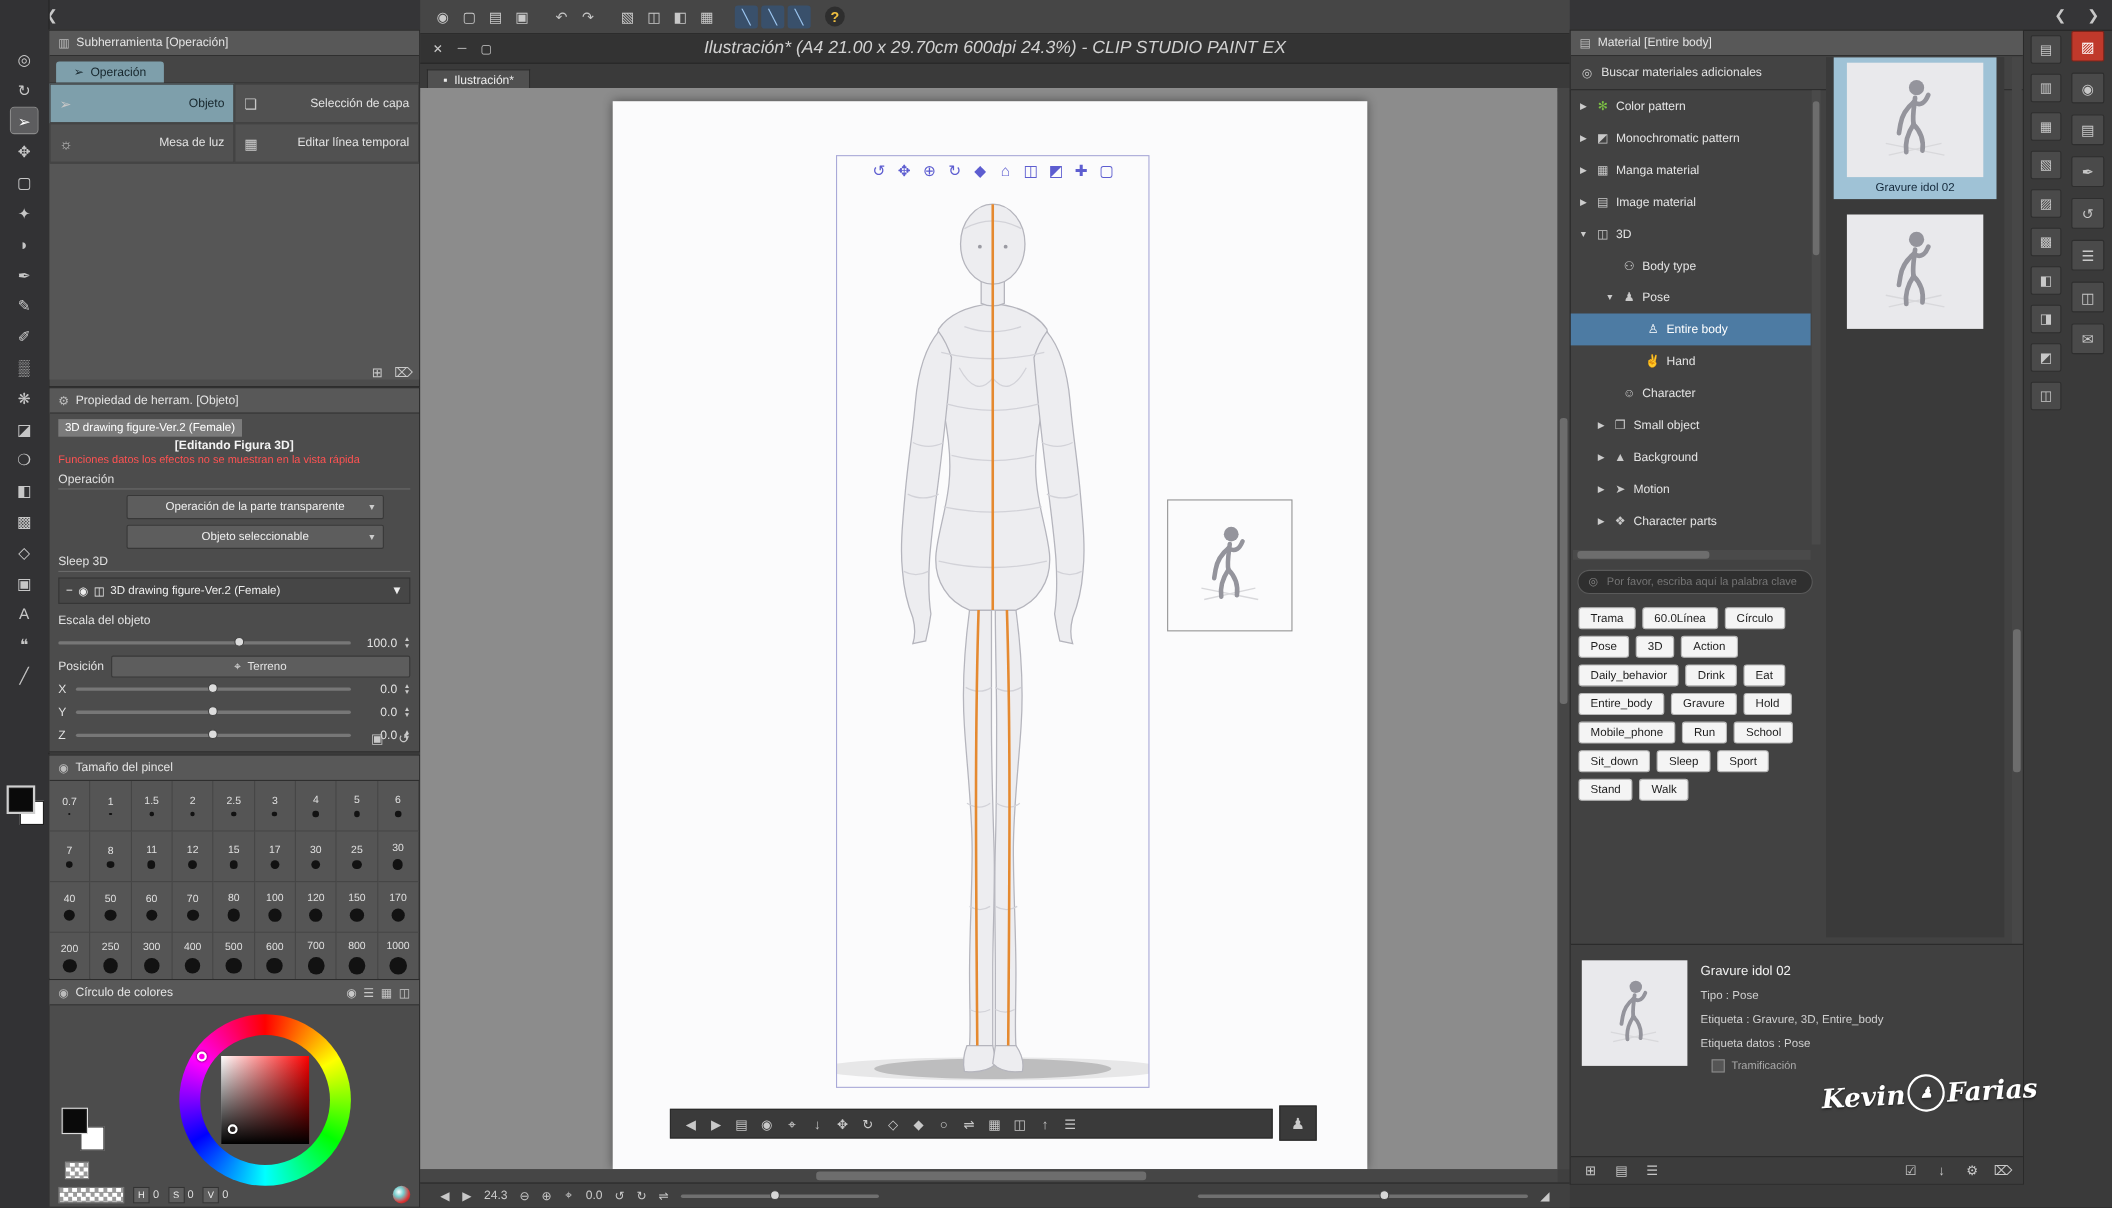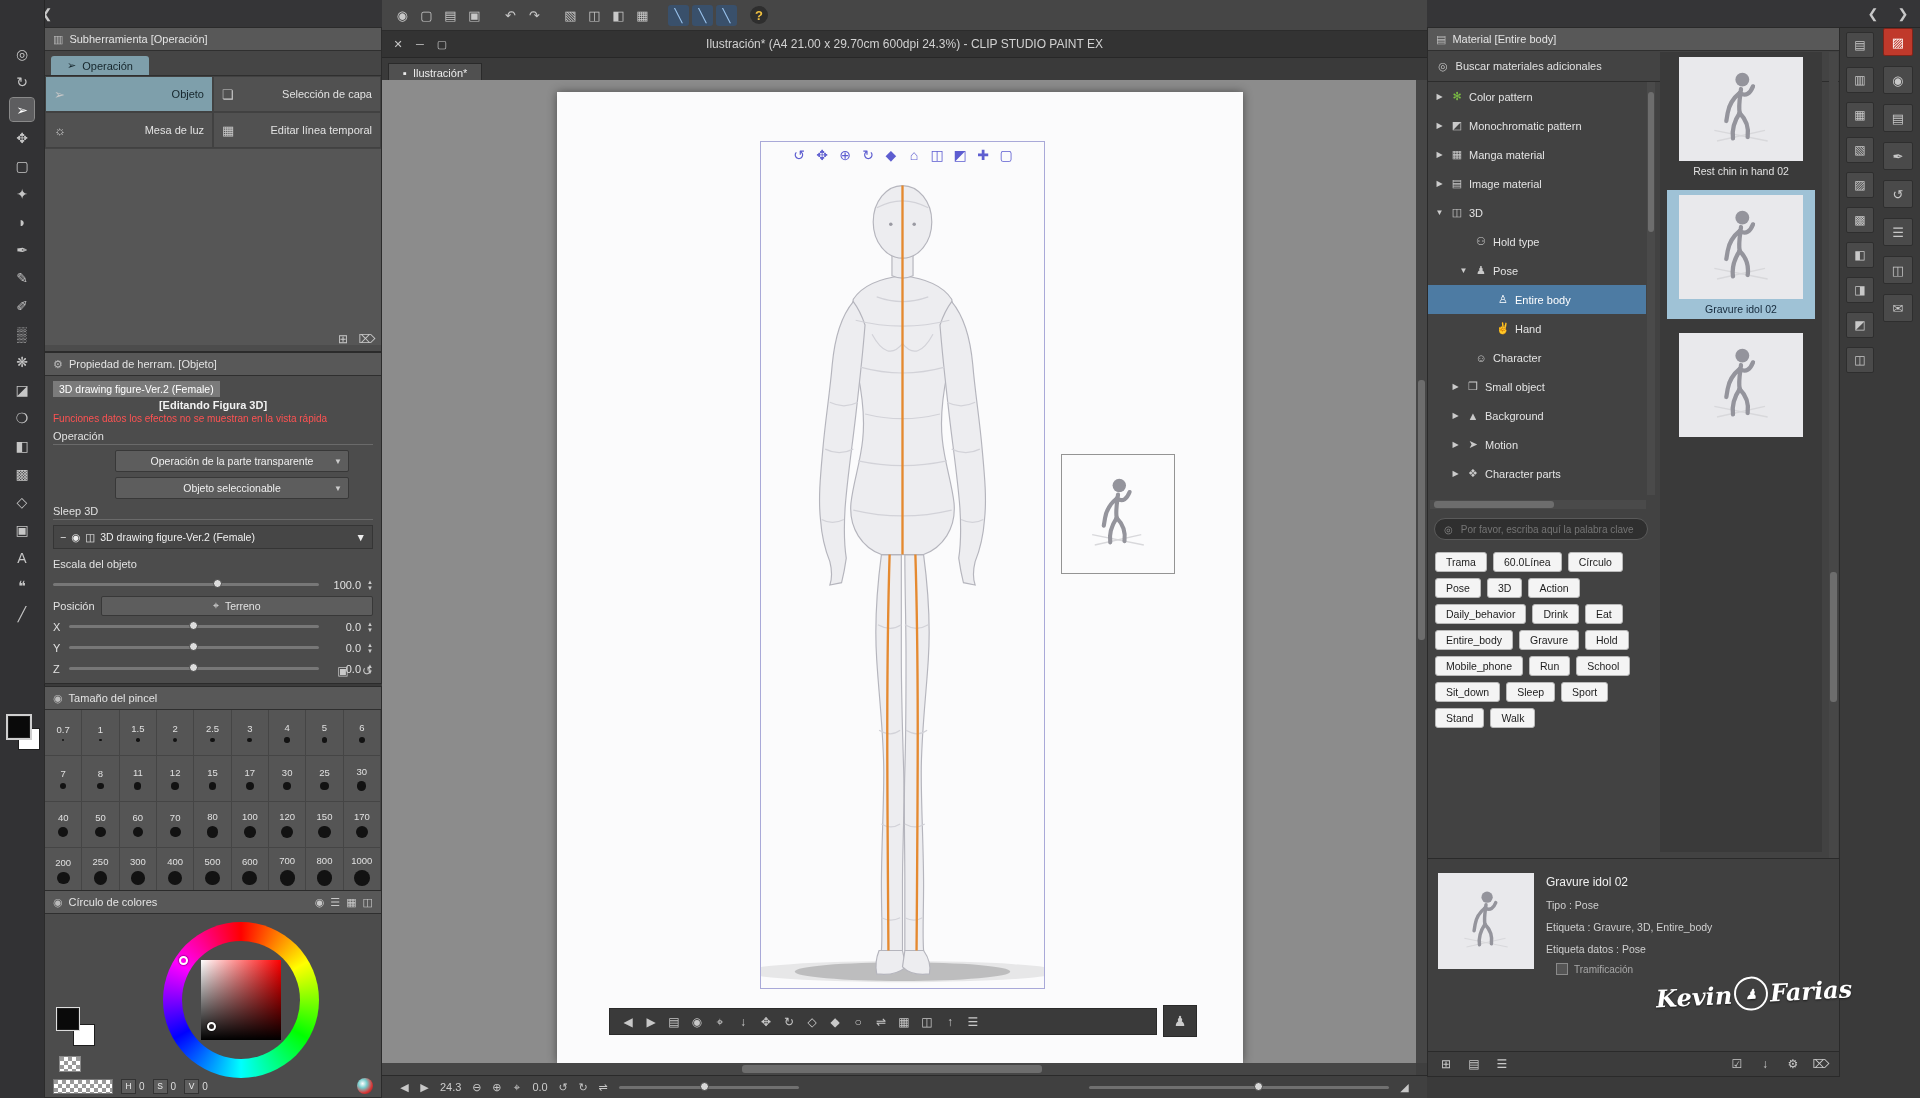--- a/index.html
+++ b/index.html
@@ -73,21 +73,21 @@
   .hsv-item .hl{width:13px;height:13px;background:#5e5e5e;border:1px solid #333;display:flex;align-items:center;justify-content:center;font-size:8.5px;color:#eee;}
   #color-sphere{width:16px;height:16px;border-radius:50%;margin-left:auto;background:radial-gradient(circle at 35% 35%,#fff,#7cc 30%,#d33 65%,#333);}
   
   #canvas-region{left:382px;top:0;width:1045px;height:1098px;background:#3f3f3f;}
   #cv-toolbar{height:30px;background:#464646;border-bottom:1px solid #2c2c2c;display:flex;align-items:center;gap:3px;padding:0 10px;}
   #cv-toolbar .icon{width:21px;height:21px;font-size:13px;border-radius:3px;}
   #cv-toolbar .icon.blue{background:#39506b;color:#9cc6f0;}
   #cv-toolbar .icon.help{background:#2e2e2e;color:#f0c040;border-radius:50%;width:18px;height:18px;font-weight:bold;margin-left:10px;}
   #cv-toolbar .icon.sep{width:9px;}
   #cv-titlebar{position:relative;height:26px;background:#333;border-bottom:1px solid #272727;display:flex;align-items:center;padding:0 8px;gap:6px;}
-  #cv-title{position:absolute;left:0;right:0;text-align:center;font-size:12px;color:#d2d2d2;pointer-events:none;}
+  #cv-title{position:absolute;left:0;right:0;text-align:center;font-size:16px;color:#d2d2d2;pointer-events:none;font-style:italic;}
   #cv-titlebar .icon{width:16px;height:16px;font-size:11px;}
   #cv-tabbar{height:24px;background:#3a3a3a;border-bottom:1px solid #2a2a2a;display:flex;align-items:flex-end;padding-left:6px;}
   #cv-tab{background:#505050;border:1px solid #2a2a2a;border-bottom:none;padding:3px 14px;font-size:11px;color:#ececec;display:flex;gap:6px;align-items:center;}
   #viewport{position:absolute;left:0;top:80px;width:1034px;height:983px;background:#8c8c8c;overflow:hidden;}
   #page{position:absolute;left:175px;top:12px;width:686px;height:971px;background:#fbfbfc;box-shadow:0 0 9px rgba(0,0,0,.45);}
   #figbox{position:absolute;left:203px;top:49px;width:283px;height:846px;border:1px solid #a9a9d8;}
   #gizmo-row{position:absolute;left:0;right:0;top:3px;display:flex;justify-content:center;gap:4px;z-index:3;}
   #gizmo-row .icon{width:19px;height:19px;font-size:14px;color:#5d5dd0;}
   #fig-svg{position:absolute;left:0;top:26px;width:100%;height:calc(100% - 26px);}
   #pose-overlay{position:absolute;left:300px;top:312px;width:112px;height:118px;background:rgba(250,250,252,.85);border:1.5px solid #949494;display:flex;align-items:center;justify-content:center;}
@@ -782,21 +782,21 @@
 
         <div class="tree-item" style="padding-left: 6px;">
           <span class="arrow">▼</span>
           <span class="ticon" style="color: rgb(201, 201, 201);">◫</span>
           <span>3D</span>
         </div>
 
         <div class="tree-item" style="padding-left: 30px;">
           <span class="arrow"></span>
           <span class="ticon" style="color: rgb(201, 201, 201);">⚇</span>
-          <span>Hold type</span>
+          <span>Body type</span>
         </div>
 
         <div class="tree-item" style="padding-left: 30px;">
           <span class="arrow">▼</span>
           <span class="ticon" style="color: rgb(201, 201, 201);">♟</span>
           <span>Pose</span>
         </div>
 
         <div class="tree-item selected" style="padding-left: 52px;">
           <span class="arrow"></span>
@@ -874,28 +874,20 @@
         <div class="tag">Sport</div>
         <div class="tag">Stand</div>
         <div class="tag">Walk</div>
       </div>
 
     <div id="mp-thumbs">
 
 
 
 
-        <div class="thumb-item">
-          <div class="thumb-img">
-            <svg width="64" height="86" viewBox="0 0 48 64">
-              <use href="#mini-man"></use>
-            </svg>
-          </div>
-          <div class="cap">Rest chin in hand 02</div>
-        </div>
 
         <div class="thumb-item selected">
           <div class="thumb-img">
             <svg width="64" height="86" viewBox="0 0 48 64">
               <use href="#mini-man"></use>
             </svg>
           </div>
           <div class="cap">Gravure idol 02</div>
         </div>
 

